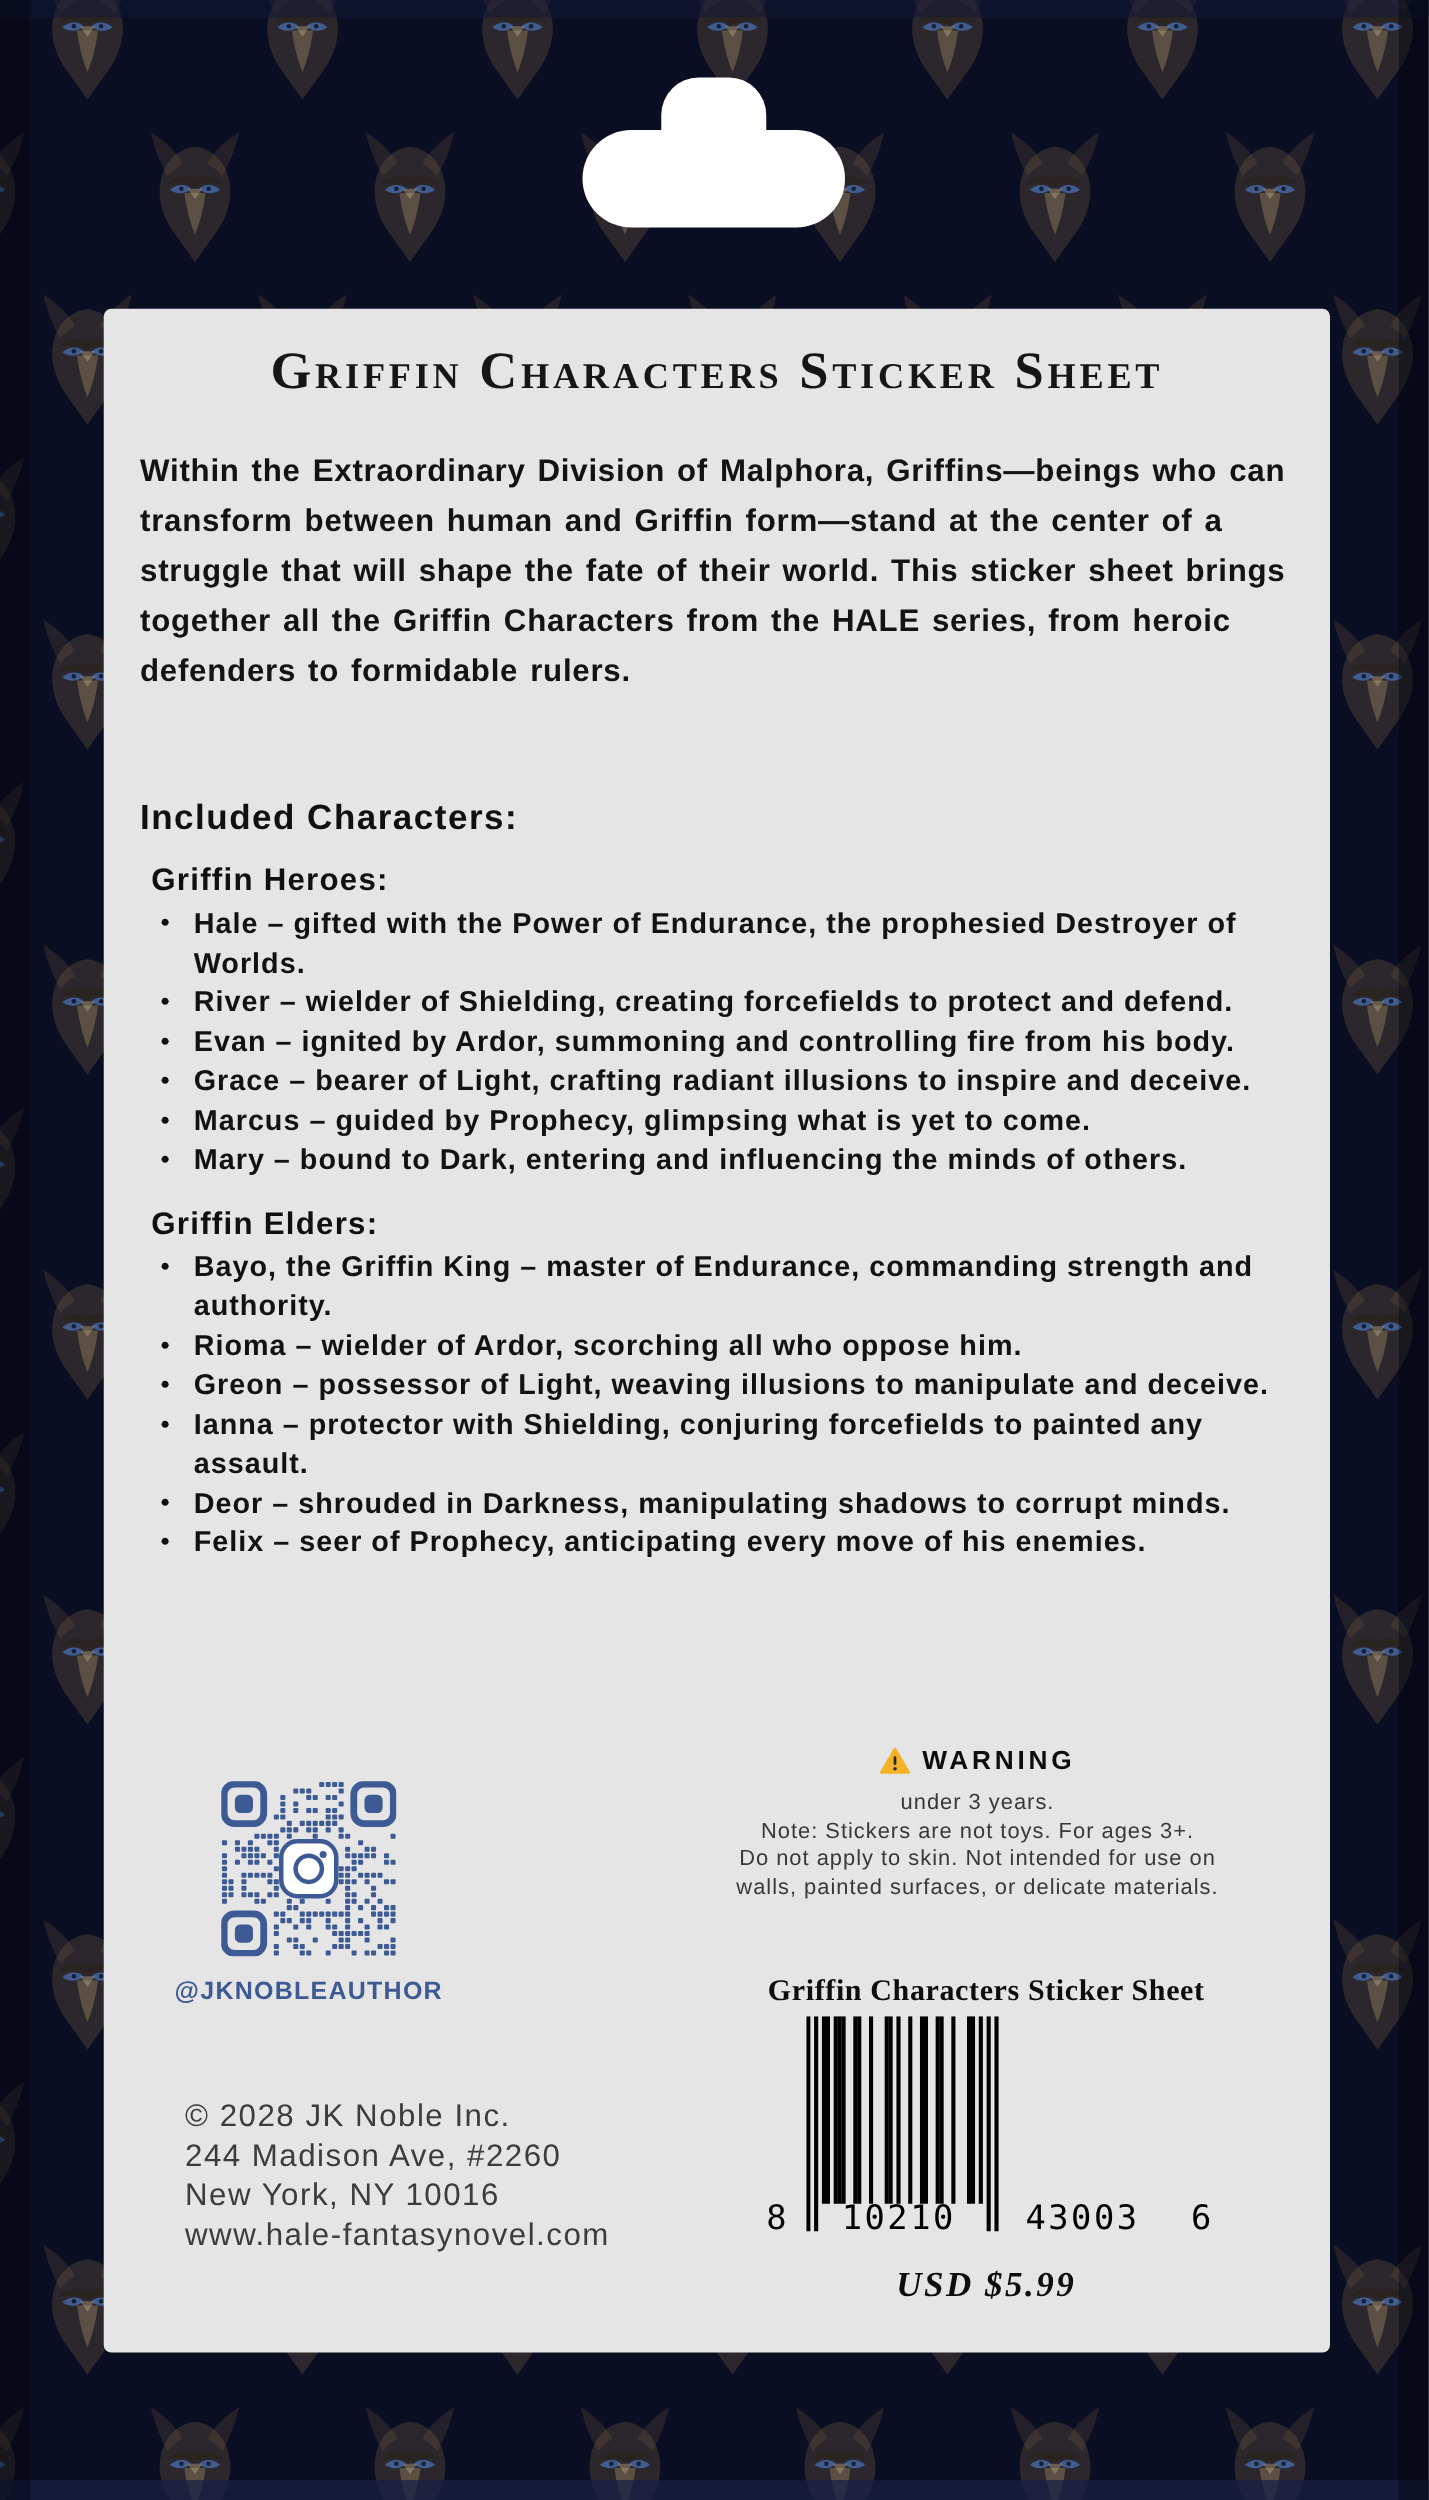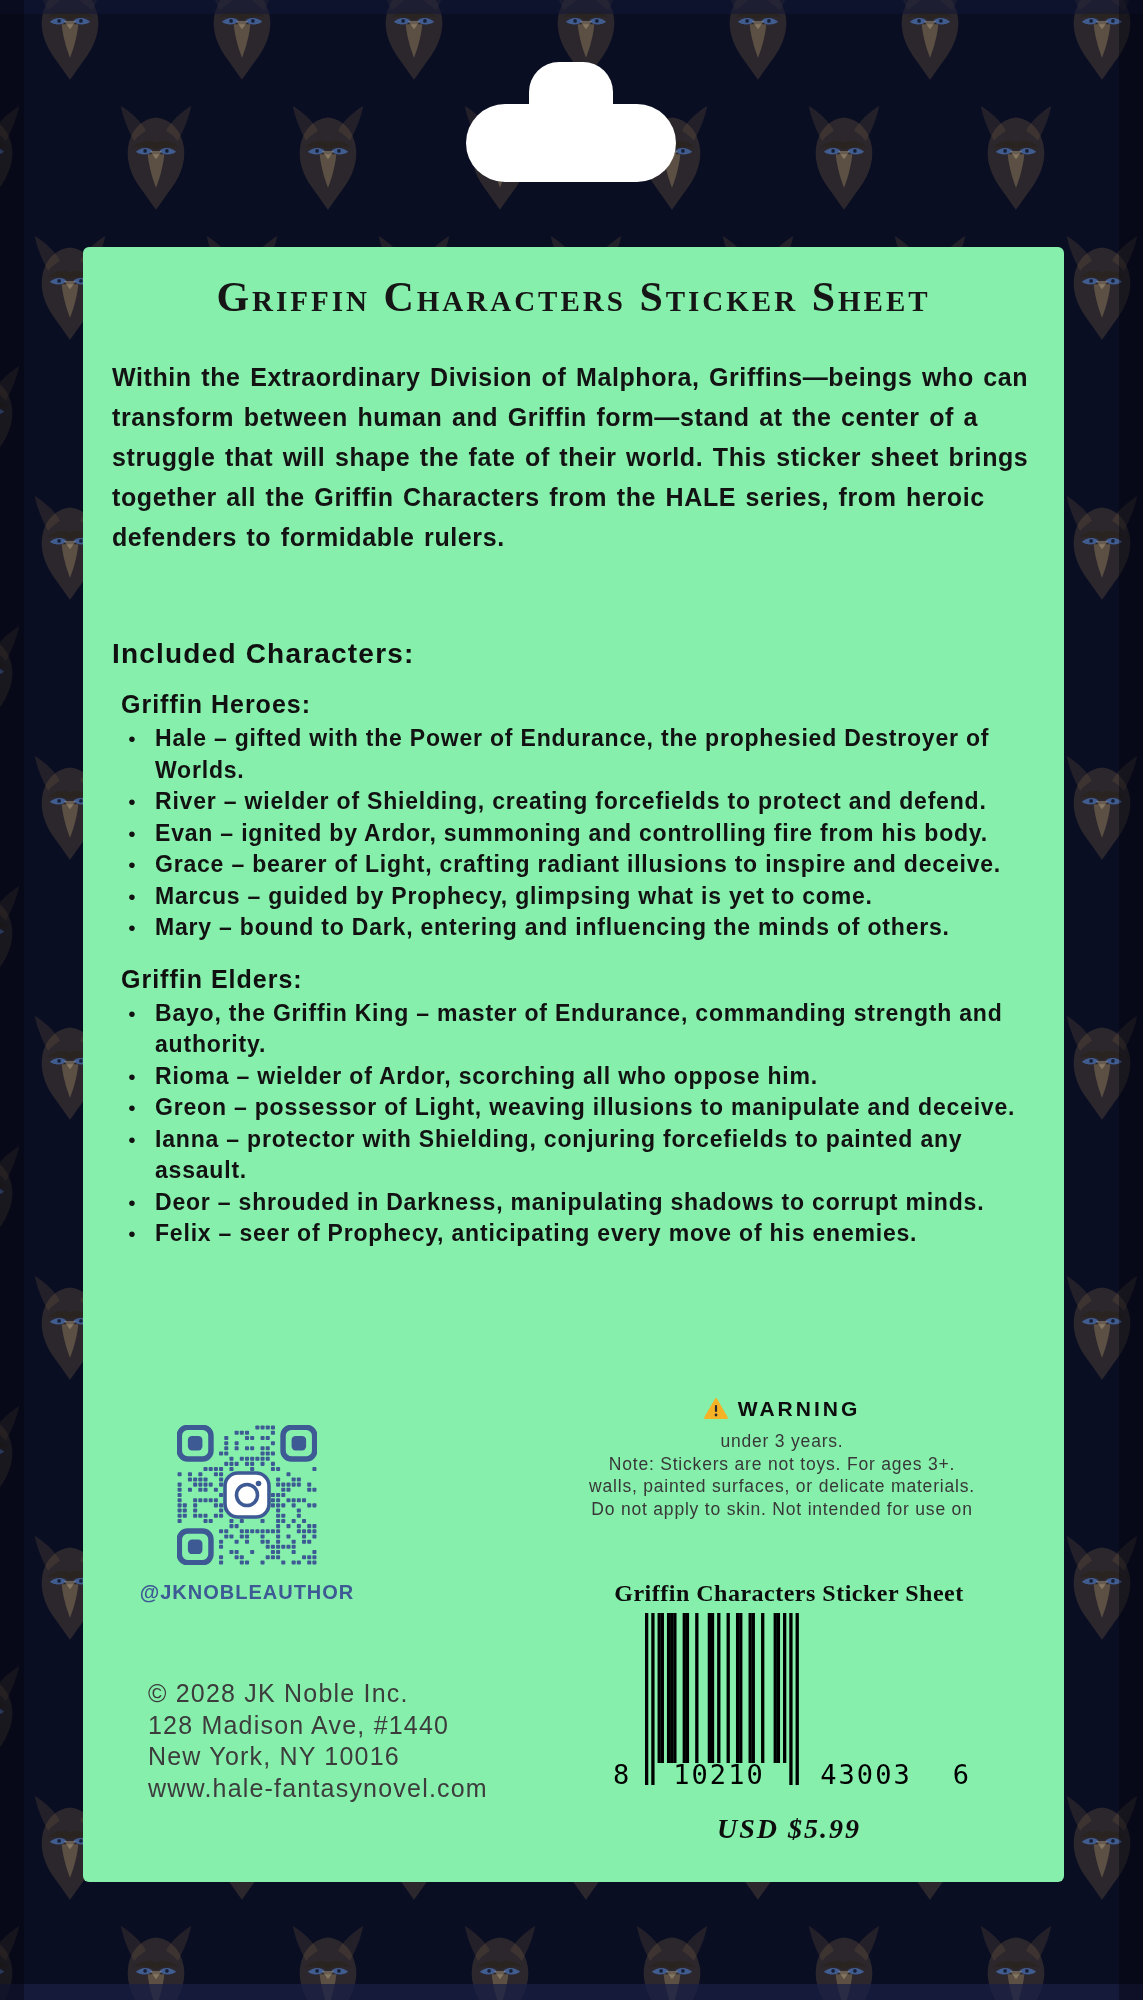--- a/index.html
+++ b/index.html
@@ -13,21 +13,21 @@
   .griffin-head{position:absolute;}
   .edge{position:absolute;z-index:1;pointer-events:none;}
   .edge-top{top:0;left:0;right:0;height:14px;background:#121737;opacity:.55;}
   .edge-bottom{bottom:0;left:0;right:0;height:16px;background:#1a1f44;opacity:.75;}
   .edge-left{top:0;bottom:0;left:0;width:24px;background:rgba(2,3,10,.40);}
   .edge-right{top:0;bottom:0;right:0;width:24px;background:rgba(2,3,10,.40);}
   
   .tab-bump{position:absolute;left:529px;top:62px;width:84px;height:84px;background:#ffffff;border-radius:30px;z-index:2;}
   .tab-pill{position:absolute;left:466px;top:104px;width:210px;height:78px;background:#ffffff;border-radius:39px;z-index:2;}
   
-  .card{position:absolute;left:83px;top:247px;width:981px;height:1635px;background:#86efac;border-radius:6px;z-index:3;}
+  .card{position:absolute;left:83px;top:247px;width:981px;height:1635px;background:#e5e5e5;border-radius:6px;z-index:3;}
   .card-title{
     position:absolute;top:26px;left:0;right:0;text-align:center;
     font-family:"Liberation Serif", serif;font-variant:small-caps;font-weight:700;
     font-size:42px;letter-spacing:3px;color:#161616;white-space:nowrap;
   }
   .intro{
     position:absolute;left:29px;top:110px;width:922px;
     font-size:25px;font-weight:700;letter-spacing:.6px;word-spacing:2px;
     line-height:40px;color:#131313;
   }
@@ -1734,22 +1734,22 @@
       <svg width="24" height="22" viewBox="0 0 24 22">
         <path d="M12 1 L23 20 L1 20 Z" fill="#f5b226" stroke="#f5b226" stroke-width="2" stroke-linejoin="round"></path>
         <rect x="10.9" y="7" width="2.2" height="7" rx="1.1" fill="#2a2a2a"></rect>
         <circle cx="12" cy="17" r="1.4" fill="#2a2a2a"></circle>
       </svg>
       <span>WARNING</span>
     </div>
     <div class="warning-lines" id="warning-lines">
         <div>under 3 years.</div>
         <div>Note: Stickers are not toys. For ages 3+.</div>
+        <div>Do not apply to skin. Not intended for use on</div>
         <div>walls, painted surfaces, or delicate materials.</div>
-        <div>Do not apply to skin. Not intended for use on</div>
       </div>
   </div>
 
   <div class="barcode-title">Griffin Characters Sticker Sheet</div>
   <div class="barcode">
     <div id="bars"><svg width="298" height="176">
           <rect x="0.00" y="0" width="3.29" height="172" fill="#000"></rect>
           <rect x="6.27" y="0" width="3.29" height="172" fill="#000"></rect>
           <rect x="12.55" y="0" width="3.29" height="150" fill="#000"></rect>
           <rect x="15.68" y="0" width="3.29" height="150" fill="#000"></rect>
@@ -1778,18 +1778,18 @@
         </svg></div>
     <span class="barcode-digit bd-left">8</span>
     <span class="barcode-digit bd-g1">10210</span>
     <span class="barcode-digit bd-g2">43003</span>
     <span class="barcode-digit bd-right">6</span>
   </div>
   <div class="price">USD $5.99</div>
 
   <div class="copyright" id="copyright">
       <div>© 2028 JK Noble Inc.</div>
-      <div>128 Madison Ave, #1440</div>
+      <div>244 Madison Ave, #2260</div>
       <div>New York, NY 10016</div>
       <div>www.hale-fantasynovel.com</div>
     </div>
 
 </div>
 
 </body></html>

